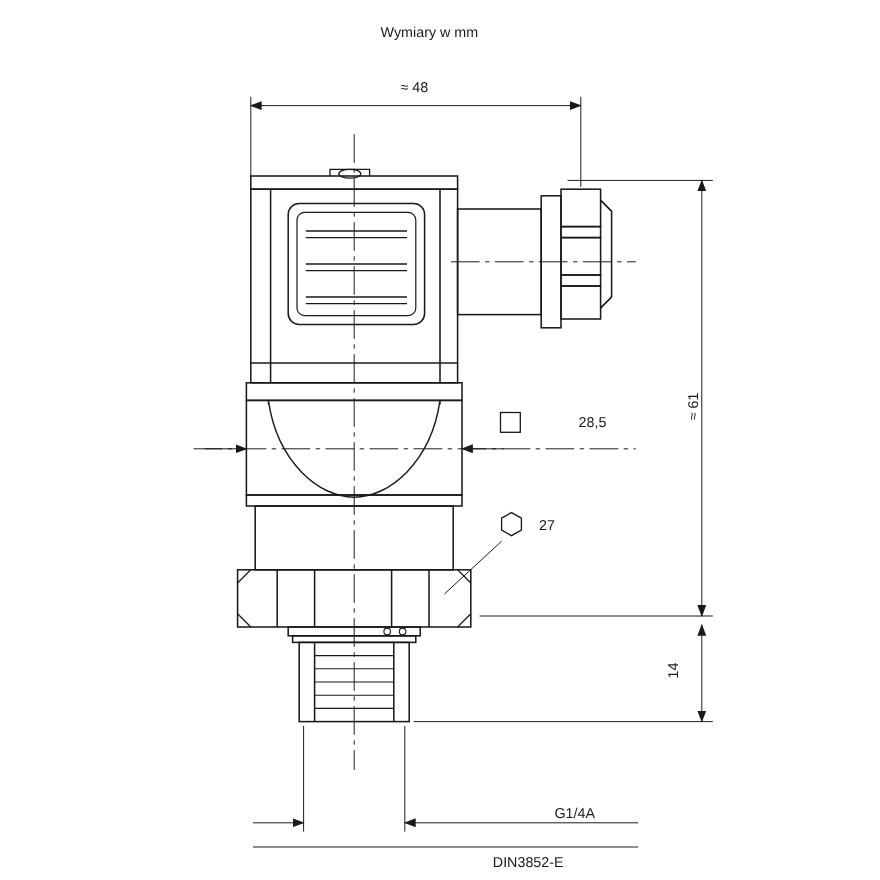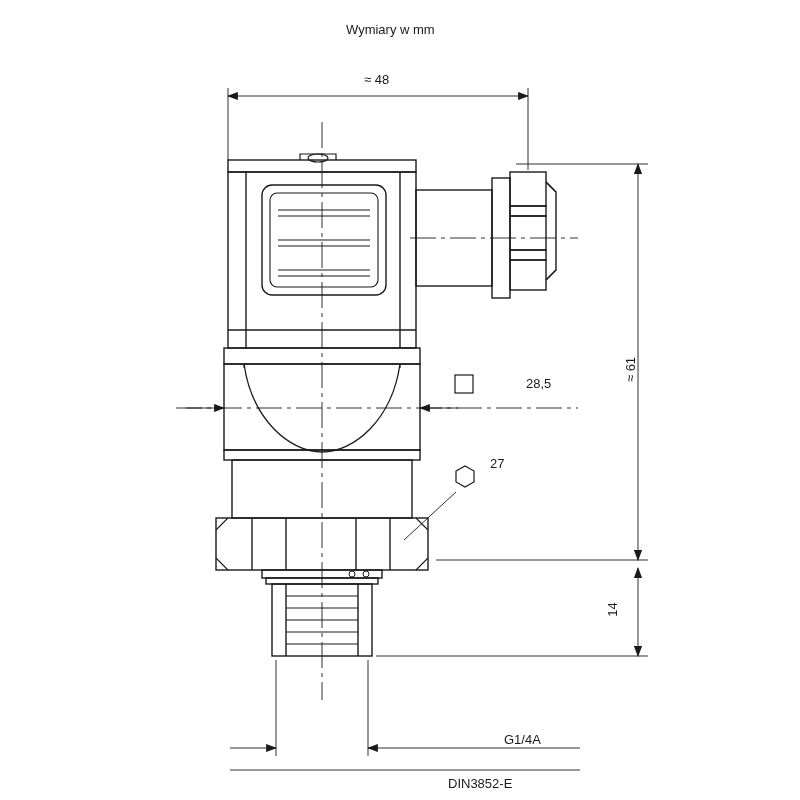--- a/index.html
+++ b/index.html
@@ -196,21 +196,21 @@
   </svg>
 
   <div class="lbl title" style="left:346px; top:22px;">Wymiary w mm</div>
 
   <div class="lbl" style="left:364px; top:72px;">≈ 48</div>
 
   <div class="lbl rot" style="left:600px; top:362px; width:60px; text-align:center;">≈ 61</div>
 
   <div class="lbl" style="left:500px; top:376px;margin-left:26px;">28,5</div>
 
-  <div class="lbl" style="left:490px; top:456px;text-align:center;">27</div>
+  <div class="lbl" style="left:490px; top:470px;text-align:center;">27</div>
 
   <div class="lbl rot" style="left:592px; top:602px; width:40px; text-align:center;">14</div>
 
   <div class="lbl" style="left:456px; top:732px;margin-left:48px;">G1/4A</div>
 
   <div class="lbl" style="left:448px; top:760px;margin-top:16px;">DIN3852-E</div>
 
 </div>
 
 </body></html>

